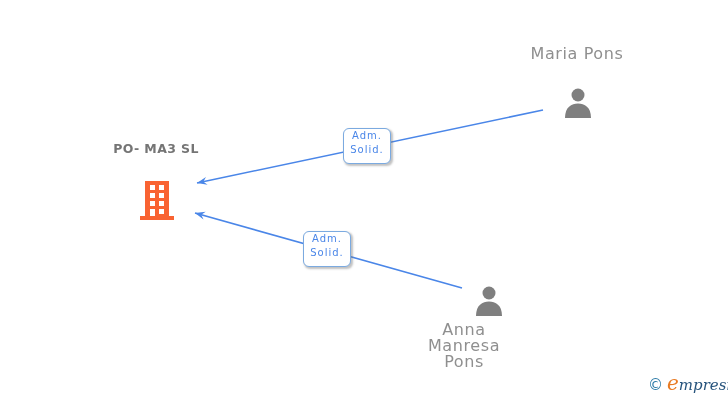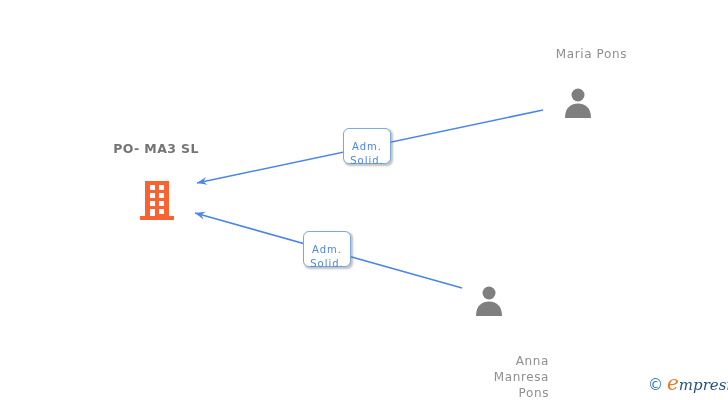--- a/index.html
+++ b/index.html
@@ -7,23 +7,23 @@
     position:relative;
     width:728px;height:400px;
     background:#ffffff;
     font-family:"DejaVu Sans","Liberation Sans",sans-serif;
     overflow:hidden;
   }
   #edges-svg{position:absolute;left:0;top:0;width:728px;height:400px;}
 
   .node-label{
     position:absolute;
-    text-align:right;
+    text-align:center;
     color:#8f8f8f;
-    font-size:12px;
+    font-size:16px;
     line-height:16px;
     letter-spacing:0.6px;
     cursor:pointer;
   }
   .company-label{
     position:absolute;
     text-align:center;
     color:#757575;
     font-weight:bold;
     font-size:12.5px;
@@ -39,21 +39,21 @@
     box-sizing:border-box;
     background:#ffffff;
     border:1px solid #7baae0;
     border-radius:6px;
     box-shadow:1.5px 1.5px 2px rgba(120,120,120,0.45);
     color:#4a86e8;
     font-size:10px;
     line-height:14px;
     letter-spacing:1px;
     text-align:center;
-    padding-top:11px;
+    padding-top:0;
   }
 
   .footer-logo{
     position:absolute;
     left:648px;top:373px;
     display:flex;align-items:baseline;
     cursor:pointer;
     font-family:"DejaVu Serif","Liberation Serif",serif;
   }
   .copyright-sym{
@@ -116,21 +116,21 @@
       <path d="M3,30 C3,19 9.5,15.5 16,15.5 C22.5,15.5 29,19 29,30 Z" fill="#7f7f7f"></path>
     </svg>
   </div>
 
   <div class="icon-wrap" style="left:473px;top:286px;">
     <svg width="32" height="30" viewBox="0 0 32 30">
       <circle cx="16" cy="7" r="6.5" fill="#7f7f7f"></circle>
       <path d="M3,30 C3,19 9.5,15.5 16,15.5 C22.5,15.5 29,19 29,30 Z" fill="#7f7f7f"></path>
     </svg>
   </div>
-  <div class="node-label" style="left:449px;top:322px;width:100px;margin-top:31px;">
+  <div class="node-label" style="left:414px;top:322px;width:100px;">
     <div>Anna</div>
     <div>Manresa</div>
     <div>Pons</div>
   </div>
 
   <div class="edge-label" style="left:343px;top:128px;">
     <div>Adm.</div>
     <div>Solid.</div>
   </div>
   <div class="edge-label" style="left:303px;top:231px;">

